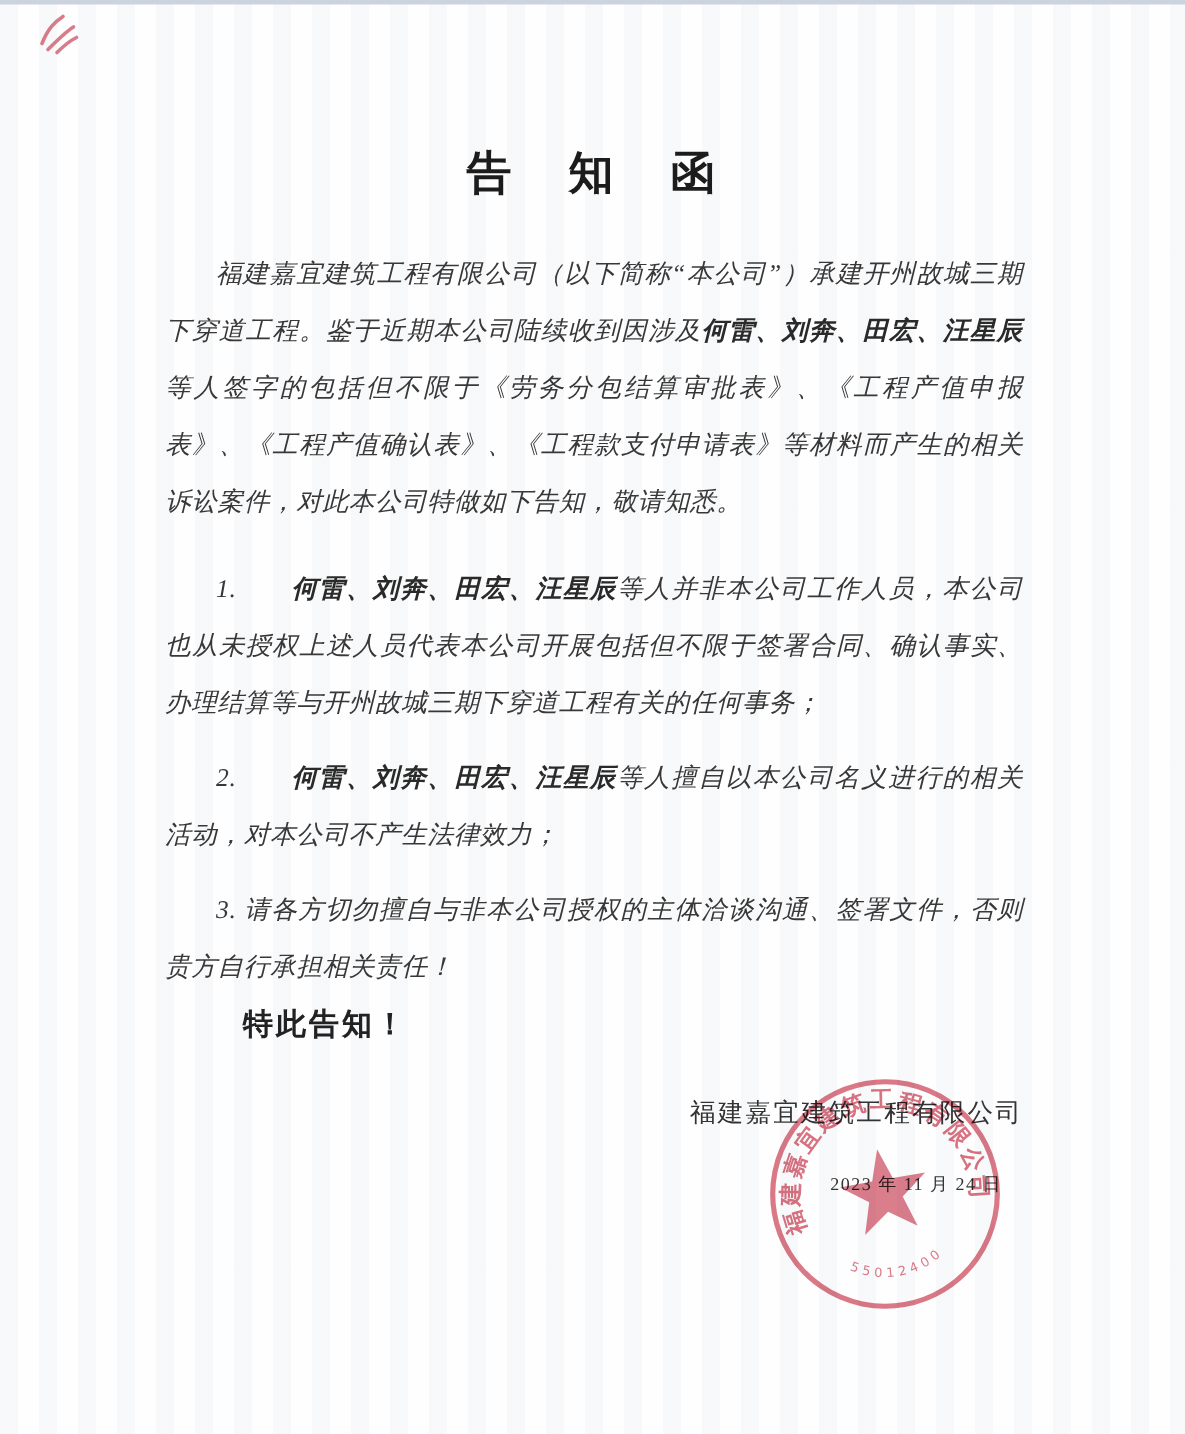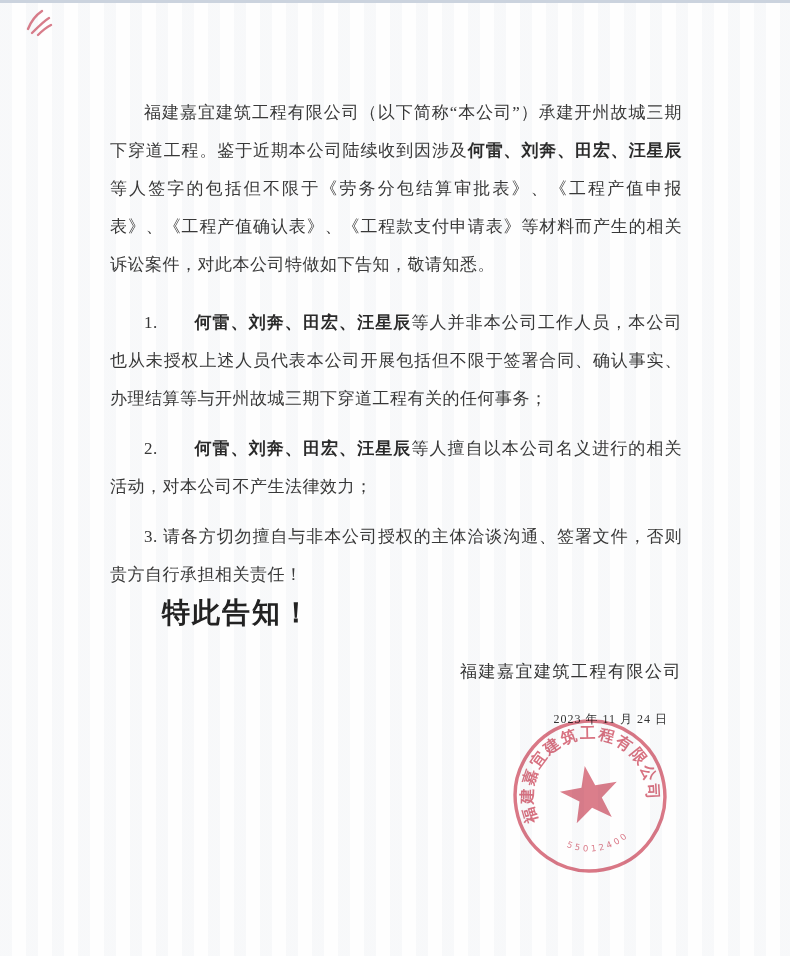--- a/index.html
+++ b/index.html
@@ -31,28 +31,29 @@
     margin:0 0 26px 0;
     text-align:center;
     font-size:30px;line-height:44px;
     font-weight:700;color:#1c1c1c;letter-spacing:4px;
   }
   .salutation{margin:0 0 8px 0;}
   .para{
     margin:0 0 12px 0;
     text-align:justify;
     text-indent:2em;
+    font-style:italic;
   }
   .para:first-child{margin-bottom:20px;}
   .para:last-child{margin-bottom:0;}
   .bold{font-weight:700;color:#2a2a2a;}
   .closing{
     margin:0;
     margin-left:52px;
-    font-size:28px;font-weight:700;color:#222;
+    font-size:20px;font-weight:700;color:#222;
     letter-spacing:2px;
   }
   .signature{
     margin-top:21px;
     text-align:right;
   }
   .sig-company{
     font-size:17px;letter-spacing:1.5px;line-height:38px;color:#333;
   }
   .sig-date{
@@ -72,20 +73,21 @@
 
 <div class="page">
 
   <div class="top-strip"></div>
 
   <svg class="red-mark" viewBox="0 0 36 36" aria-hidden="true">
     <path d="M6 24 C10 14, 14 10, 20 6 M10 28 C16 22, 22 16, 27 13 M16 30 C20 26, 25 22, 29 20" fill="none" stroke="#c94b5e" stroke-width="2.4" stroke-linecap="round" opacity="0.85"></path>
   </svg>
 
   <div class="content">
+    <h1 class="doc-title">告　知　函</h1>
     <div>
         <p class="para"><span>福建嘉宜建筑工程有限公司（以下简称“本公司”）承建开州故城三期下穿道工程。鉴于近期本公司陆续收到因涉及</span><span class="bold">何雷、刘奔、田宏、汪星辰</span><span>等人签字的包括但不限于《劳务分包结算审批表》、《工程产值申报表》、《工程产值确认表》、《工程款支付申请表》等材料而产生的相关诉讼案件，对此本公司特做如下告知，敬请知悉。</span></p>
         <p class="para"><span>1.　　</span><span class="bold">何雷、刘奔、田宏、汪星辰</span><span>等人并非本公司工作人员，本公司也从未授权上述人员代表本公司开展包括但不限于签署合同、确认事实、办理结算等与开州故城三期下穿道工程有关的任何事务；</span></p>
         <p class="para"><span>2.　　</span><span class="bold">何雷、刘奔、田宏、汪星辰</span><span>等人擅自以本公司名义进行的相关活动，对本公司不产生法律效力；</span></p>
         <p class="para"><span>3. 请各方切勿擅自与非本公司授权的主体洽谈沟通、签署文件，否则贵方自行承担相关责任！</span></p>
       </div>
     <p class="closing">特此告知！</p>
     <div class="signature">
       <div class="sig-company">福建嘉宜建筑工程有限公司</div>
       <div class="sig-date">2023 年 11 月 24 日</div>

